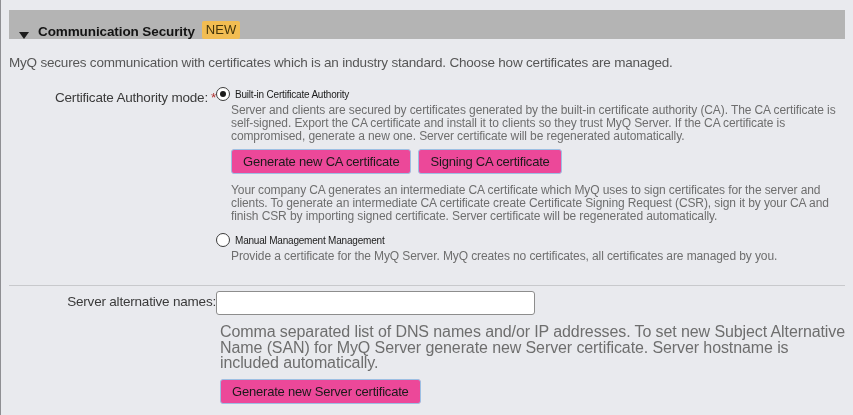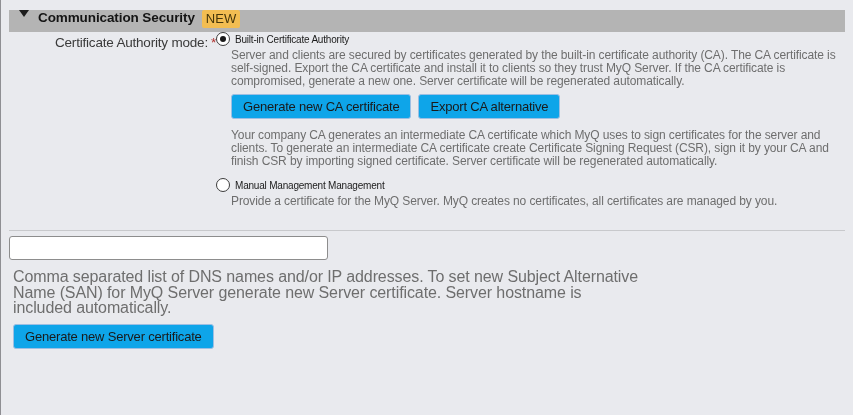--- a/index.html
+++ b/index.html
@@ -10,24 +10,24 @@
     overflow: hidden;
   }
   .panel {
     width: 853px;
     height: 415px;
     border-left: 1px solid #8f8f93;
     padding: 10px 8px 8px 8px;
   }
   
   .section-header {
-    height: 22px;
+    height: 29px;
     background: #b4b4b4;
     display: flex;
-    align-items: flex-start;
+    align-items: flex-end;
     padding: 0 6px;
   }
   .tri-down {
     width: 0; height: 0;
     border-left: 5px solid transparent;
     border-right: 5px solid transparent;
     border-top: 7px solid #1c1c1c;
     margin: 0 9px 0 4px;
   }
   .section-title {
@@ -99,21 +99,21 @@
     line-height: 13px;
     color: #6e6e6e;
     letter-spacing: -0.1px;
   }
   
   .btn-row { margin-top: 6px; padding-left: 15px; display: flex; gap: 7px; }
   .btn {
     font-family: "Liberation Sans", sans-serif;
     font-size: 13px;
     color: #1a1a1a;
-    background: #0ea5e9;
+    background: #ec4899;
     border: 1px solid #9dbfe3;
     border-radius: 3px;
     height: 25px;
     padding: 0 11px;
     letter-spacing: -0.2px;
     cursor: pointer;
   }
   
   .divider {
     border: 0;
@@ -147,36 +147,37 @@
 <body>
 
 <div class="panel">
 
   <div class="section-header">
     <span class="tri-down"></span>
     <span class="section-title">Communication Security</span>
     <span class="badge-new">NEW</span>
   </div>
 
+  <div class="intro">MyQ secures communication with certificates which is an industry standard. Choose how certificates are managed.</div>
 
   <div class="row">
     <div class="label-col">
       <span>Certificate Authority mode:</span><span class="req">*</span>
     </div>
     <div class="content-col">
 
       <div class="option">
         <div class="radio-line">
           <span class="radio checked"></span>
           <span class="radio-label">Built-in Certificate Authority</span>
         </div>
         <div class="desc">Server and clients are secured by certificates generated by the built-in certificate authority (CA). The CA certificate is self-signed. Export the CA certificate and install it to clients so they trust MyQ Server. If the CA certificate is compromised, generate a new one. Server certificate will be regenerated automatically.</div>
         <div class="btn-row">
           <button class="btn">Generate new CA certificate</button>
-          <button class="btn">Export CA alternative</button>
+          <button class="btn">Signing CA certificate</button>
         </div>
       </div>
 
       <div class="option">
         <div class="desc">Your company CA generates an intermediate CA certificate which MyQ uses to sign certificates for the server and clients. To generate an intermediate CA certificate create Certificate Signing Request (CSR), sign it by your CA and finish CSR by importing signed certificate. Server certificate will be regenerated automatically.</div>
       </div>
 
       <div class="option">
         <div class="radio-line">
           <span class="radio"></span>
@@ -184,20 +185,21 @@
         </div>
         <div class="desc">Provide a certificate for the MyQ Server. MyQ creates no certificates, all certificates are managed by you.</div>
       </div>
 
     </div>
   </div>
 
   <hr class="divider">
 
   <div class="row san-row">
+    <div class="label-col">Server alternative names:</div>
     <div class="content-col">
       <input class="san-input" type="text" value="" style="">
       <div class="san-desc">Comma separated list of DNS names and/or IP addresses. To set new Subject Alternative Name (SAN) for MyQ Server generate new Server certificate. Server hostname is included automatically.</div>
       <div class="san-btn-row">
         <button class="btn">Generate new Server certificate</button>
       </div>
     </div>
   </div>
 
 </div>

